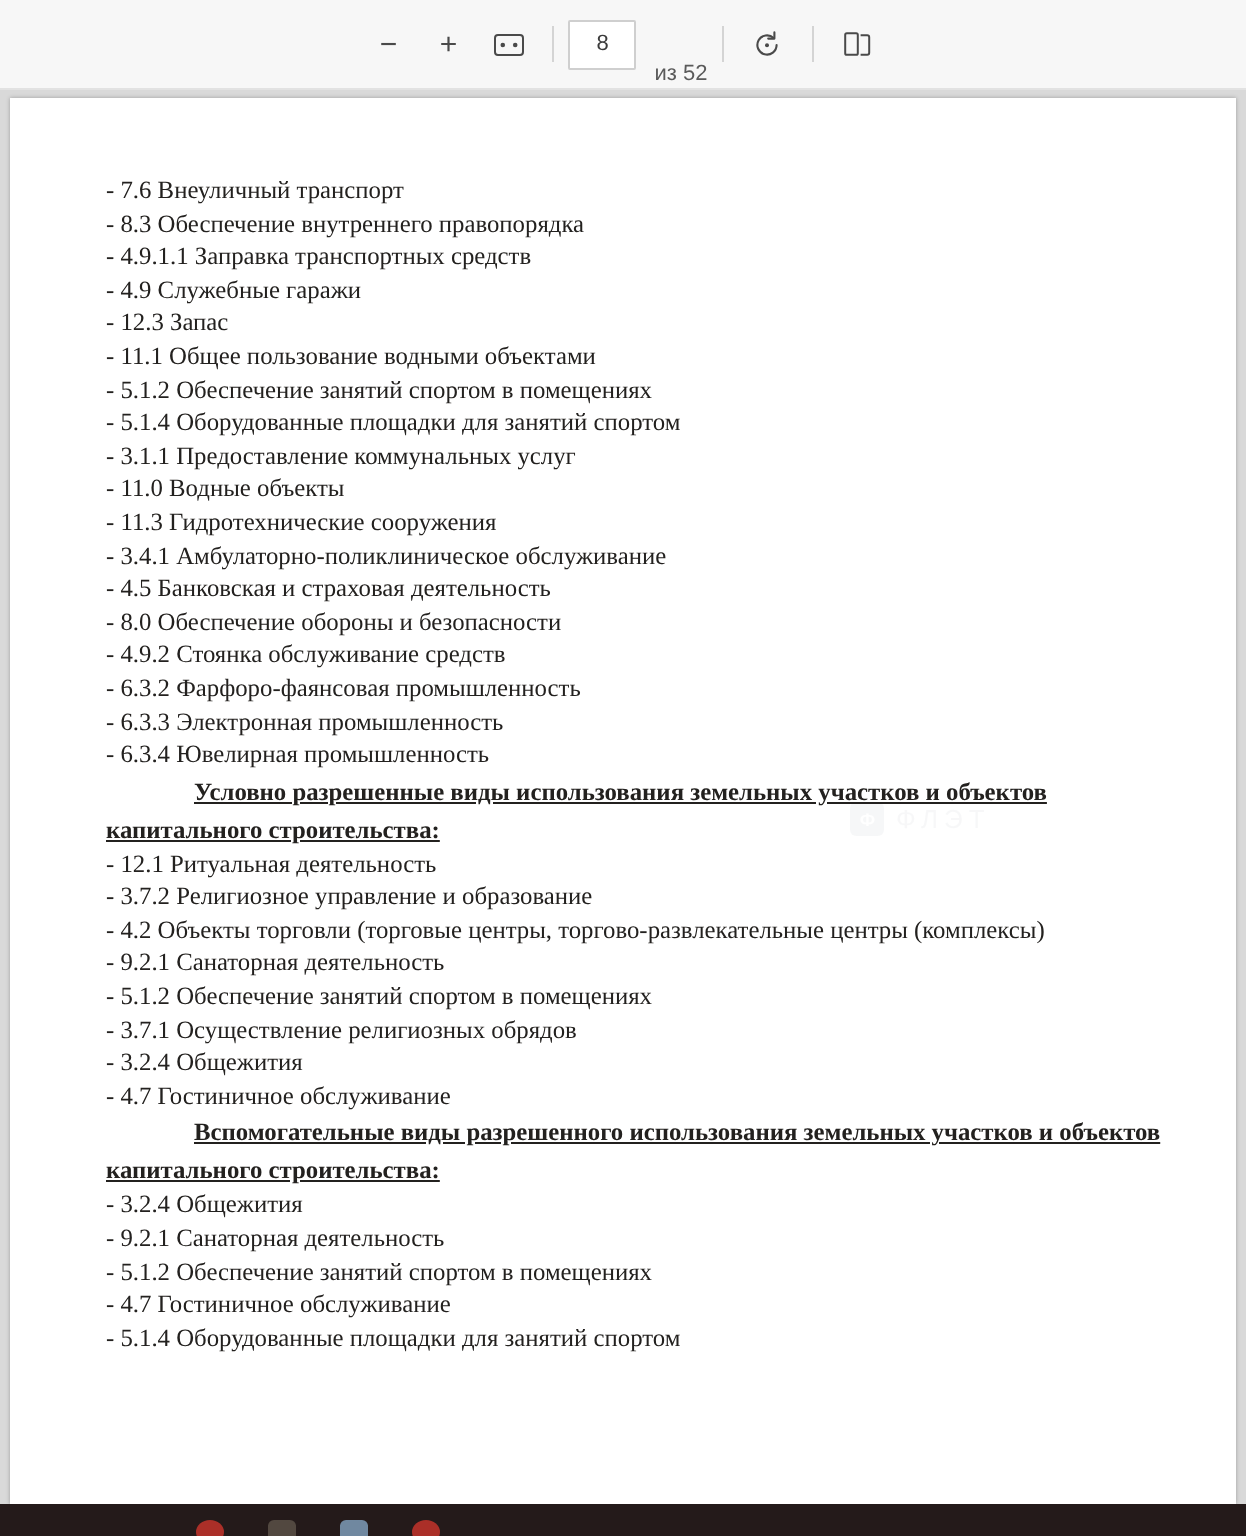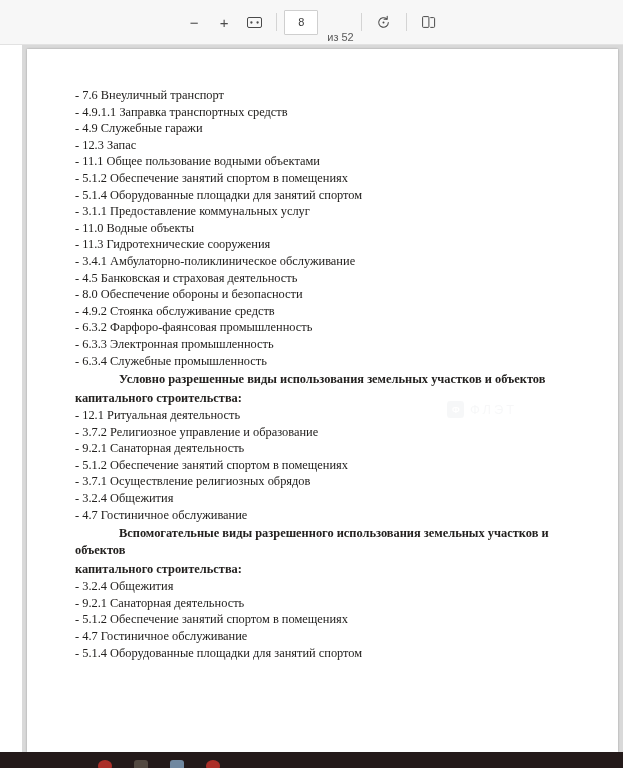--- a/index.html
+++ b/index.html
@@ -70,21 +70,20 @@
 
   
   .page-wrap {
     position: absolute;
     top: 45px;
     left: 0;
     right: 0;
     bottom: 16px;
     background: #d9d9d9;
     overflow: hidden;
-    margin-left: 22px;
   }
   .page {
     position: absolute;
     top: 4px;
     left: 5px;
     right: 5px;
     bottom: 0px;
     background: #ffffff;
     box-shadow: 0 0 2px rgba(0,0,0,0.28);
     overflow: hidden;
@@ -98,20 +97,21 @@
     line-height: 16.6px;
     z-index: 2;
   }
   .doc-line {
     white-space: nowrap;
   }
   .doc-heading {
     font-weight: bold;
     line-height: 17px;
     margin-top: 2px;
+    text-decoration: underline;
   }
   .doc-heading .indent {
     display: inline-block;
     width: 44px;
   }
 
   
   .wm {
     position: absolute;
     z-index: 1;
@@ -232,46 +232,48 @@
 
     <div class="wm wm-mid">
       <span class="wm-logo">Ф</span>
       <span class="wm-text">ФЛЭТ</span>
     </div>
 
     <div class="page-inner">
 
       <div>
         <div class="doc-line">- 7.6 Внеуличный транспорт</div>
+        <div class="doc-line">- 8.3 Обеспечение внутреннего правопорядка</div>
         <div class="doc-line">- 4.9.1.1 Заправка транспортных средств</div>
         <div class="doc-line">- 4.9 Служебные гаражи</div>
         <div class="doc-line">- 12.3 Запас</div>
         <div class="doc-line">- 11.1 Общее пользование водными объектами</div>
         <div class="doc-line">- 5.1.2 Обеспечение занятий спортом в помещениях</div>
         <div class="doc-line">- 5.1.4 Оборудованные площадки для занятий спортом</div>
         <div class="doc-line">- 3.1.1 Предоставление коммунальных услуг</div>
         <div class="doc-line">- 11.0 Водные объекты</div>
         <div class="doc-line">- 11.3 Гидротехнические сооружения</div>
         <div class="doc-line">- 3.4.1 Амбулаторно-поликлиническое обслуживание</div>
         <div class="doc-line">- 4.5 Банковская и страховая деятельность</div>
         <div class="doc-line">- 8.0 Обеспечение обороны и безопасности</div>
         <div class="doc-line">- 4.9.2 Стоянка обслуживание средств</div>
         <div class="doc-line">- 6.3.2 Фарфоро-фаянсовая промышленность</div>
         <div class="doc-line">- 6.3.3 Электронная промышленность</div>
-        <div class="doc-line">- 6.3.4 Служебные промышленность</div>
+        <div class="doc-line">- 6.3.4 Ювелирная промышленность</div>
       </div>
 
       <div class="doc-heading">
         <span class="indent"></span><span>Условно разрешенные виды использования земельных участков и объектов</span>
       </div>
       <div class="doc-heading">капитального строительства:</div>
 
       <div>
         <div class="doc-line">- 12.1 Ритуальная деятельность</div>
         <div class="doc-line">- 3.7.2 Религиозное управление и образование</div>
+        <div class="doc-line">- 4.2 Объекты торговли (торговые центры, торгово-развлекательные центры (комплексы)</div>
         <div class="doc-line">- 9.2.1 Санаторная деятельность</div>
         <div class="doc-line">- 5.1.2 Обеспечение занятий спортом в помещениях</div>
         <div class="doc-line">- 3.7.1 Осуществление религиозных обрядов</div>
         <div class="doc-line">- 3.2.4 Общежития</div>
         <div class="doc-line">- 4.7 Гостиничное обслуживание</div>
       </div>
 
       <div class="doc-heading">
         <span class="indent"></span><span>Вспомогательные виды разрешенного использования земельных участков и объектов</span>
       </div>

